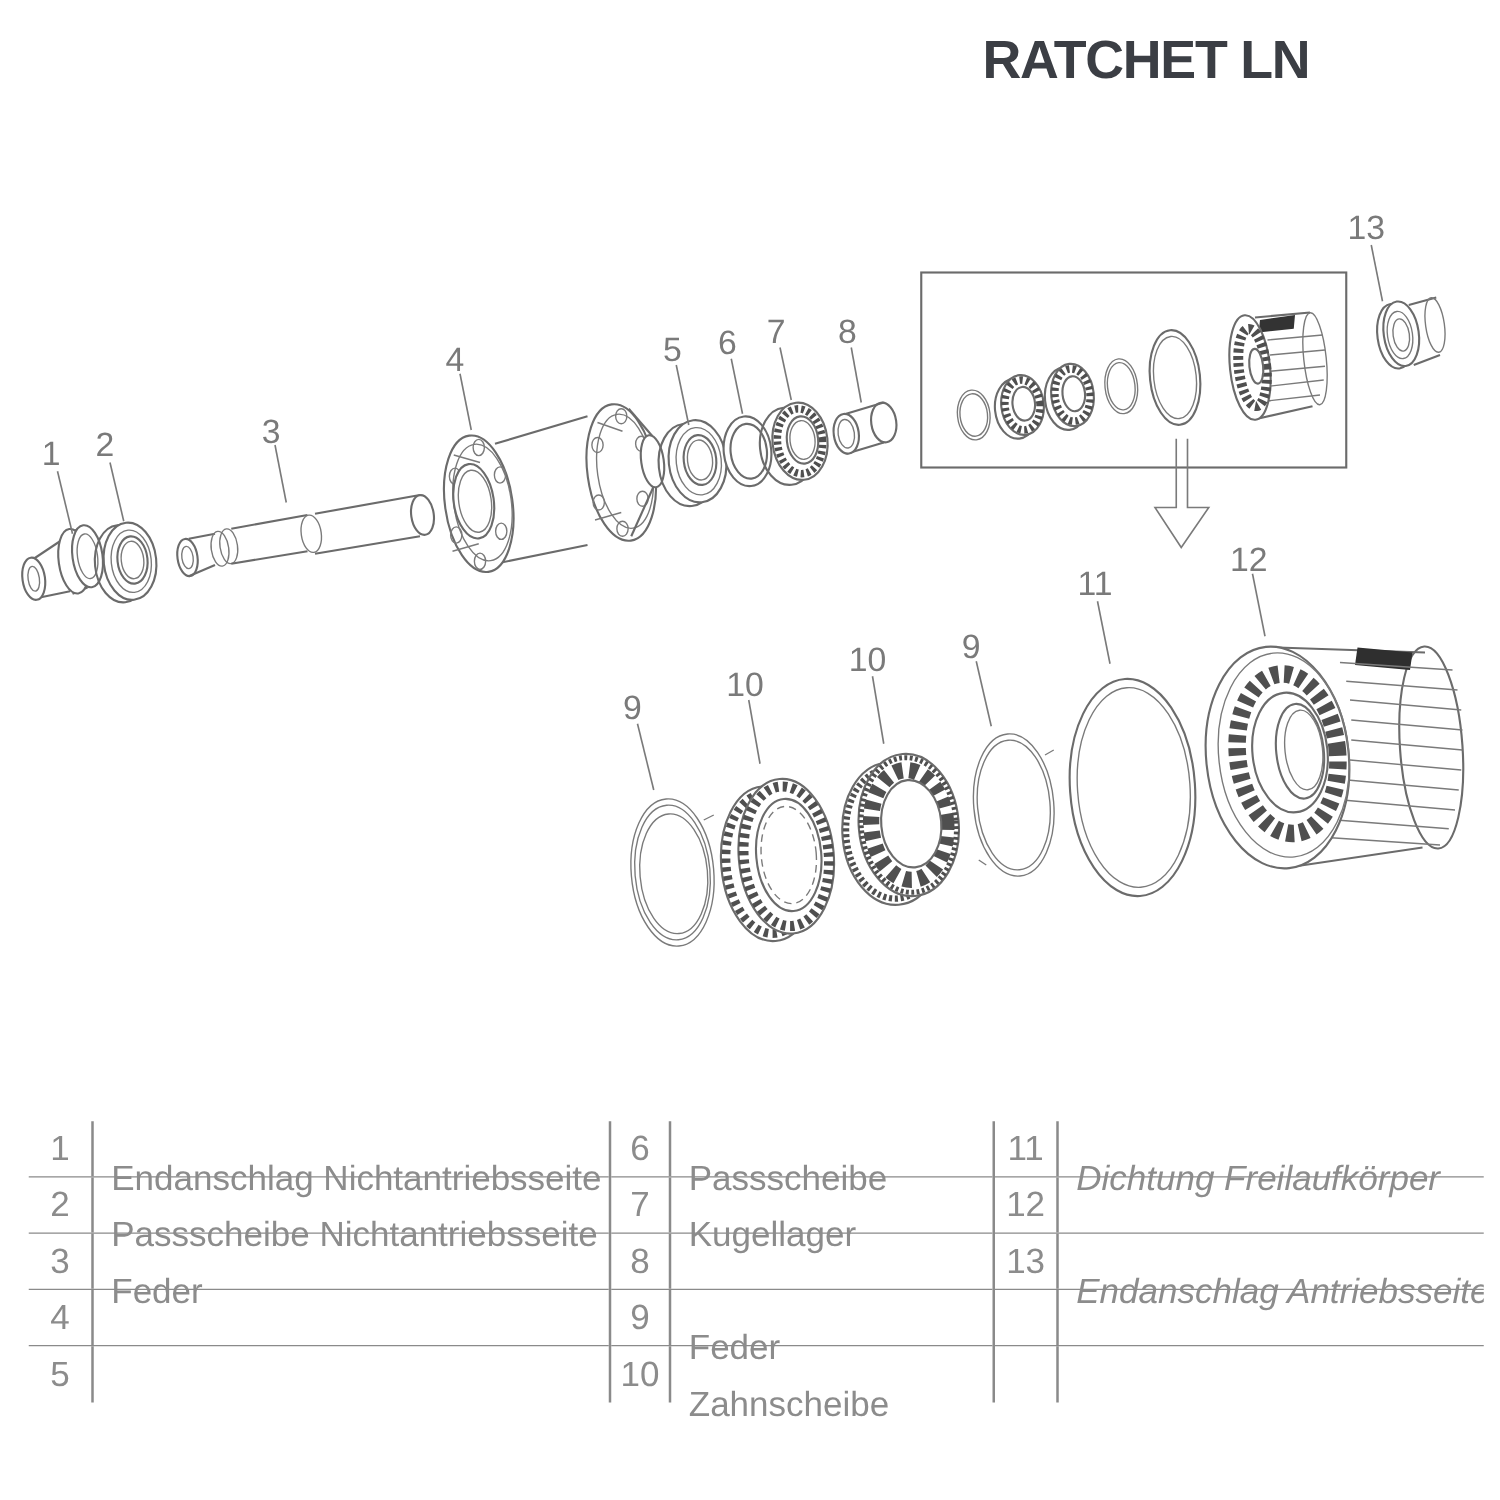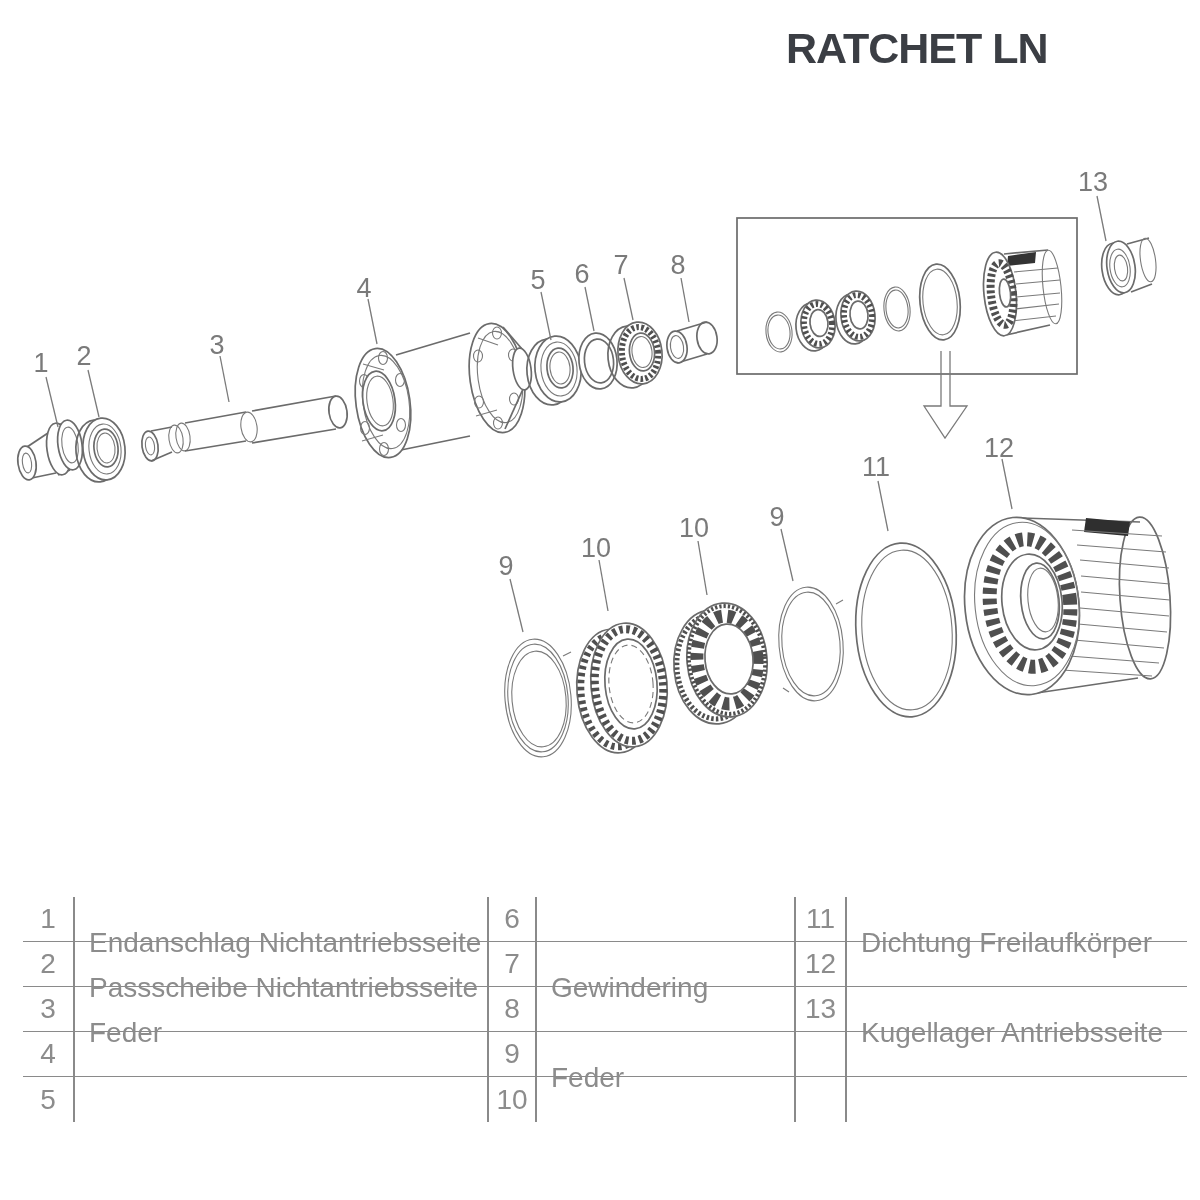--- a/index.html
+++ b/index.html
@@ -18,21 +18,21 @@
   .ptable{position:absolute;left:23px;top:897px;display:flex;color:#8c8c8c;font-size:28px;}
   .grp{display:flex;flex-direction:column;}
   .grp.bdr{border-right:2px solid #8a8a8a;}
   .prow{display:flex;height:45px;box-sizing:border-box;align-items:center;}
   .prow.sep{border-bottom:1.5px solid #8a8a8a;}
   .ncell{height:100%;display:flex;align-items:center;justify-content:center;
          border-right:2px solid #8a8a8a;box-sizing:border-box;flex:0 0 auto;}
   .lcell{padding-left:14px;white-space:nowrap;overflow:hidden;margin-top:48px;}
   .g1 .ncell{width:52px;} .g1 .lcell{width:398px;}
   .g2 .ncell{width:48px;} .g2 .lcell{width:243px;}
-  .g3 .ncell{width:51px;} .g3 .lcell{width:326px;}
+  .g3 .ncell{width:51px;} .g3 .lcell{width:326px;font-style:italic;}
 </style>
 </head>
 <body>
 
 <div class="page">
 
   <div class="title">RATCHET LN</div>
 
   <svg width="1200" height="893" viewBox="0 0 1200 893">
 
@@ -323,48 +323,50 @@
         <div class="ncell">4</div>
       </div>
       <div class="prow">
         <div class="ncell">5</div>
       </div>
     </div>
 
     <div class="grp g2 bdr">
       <div class="prow sep">
         <div class="ncell">6</div>
+        <div class="lcell">Passscheibe</div>
       </div>
       <div class="prow sep">
         <div class="ncell">7</div>
-        <div class="lcell">Gewindering</div>
+        <div class="lcell">Kugellager</div>
       </div>
       <div class="prow sep">
         <div class="ncell">8</div>
       </div>
       <div class="prow sep">
         <div class="ncell">9</div>
         <div class="lcell">Feder</div>
       </div>
       <div class="prow">
         <div class="ncell">10</div>
+        <div class="lcell">Zahnscheibe</div>
       </div>
     </div>
 
     <div class="grp g3">
       <div class="prow sep">
         <div class="ncell">11</div>
         <div class="lcell">Dichtung Freilaufkörper</div>
       </div>
       <div class="prow sep">
         <div class="ncell">12</div>
       </div>
       <div class="prow sep">
         <div class="ncell">13</div>
-        <div class="lcell">Kugellager Antriebsseite</div>
+        <div class="lcell">Endanschlag Antriebsseite</div>
       </div>
       <div class="prow sep">
         <div class="ncell"></div>
         <div class="lcell"></div>
       </div>
       <div class="prow">
         <div class="ncell"></div>
         <div class="lcell"></div>
       </div>
     </div>

